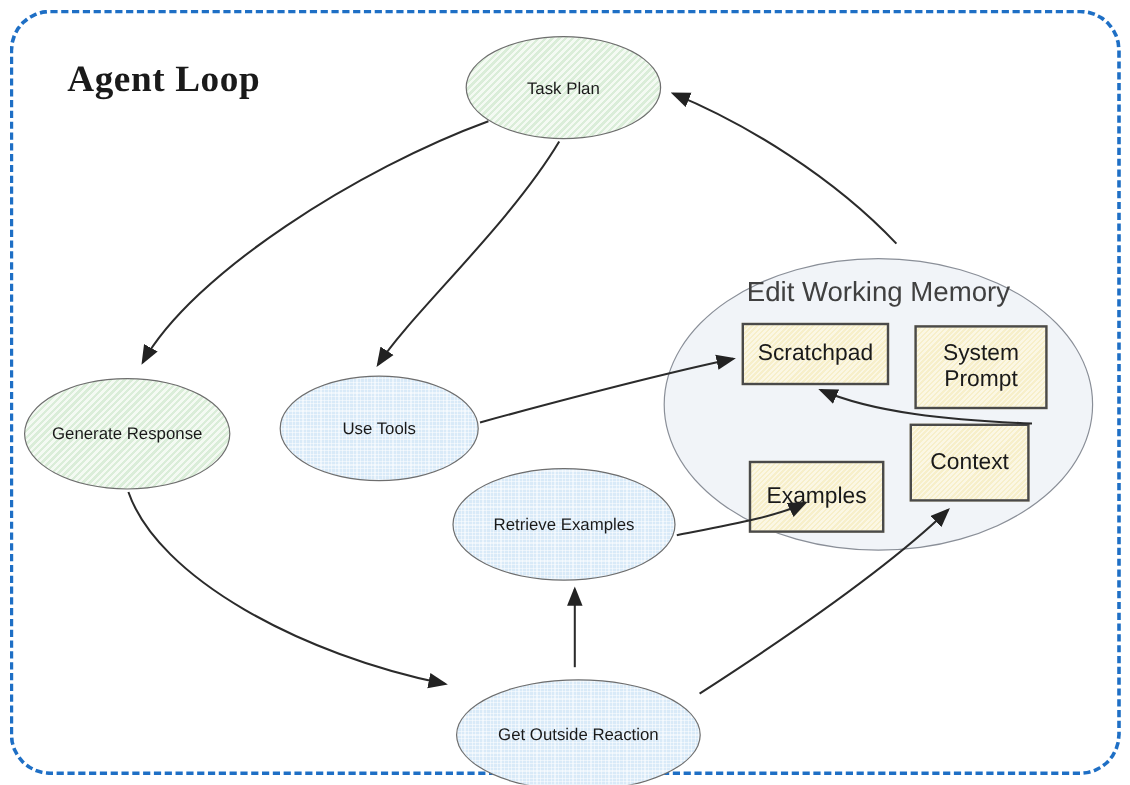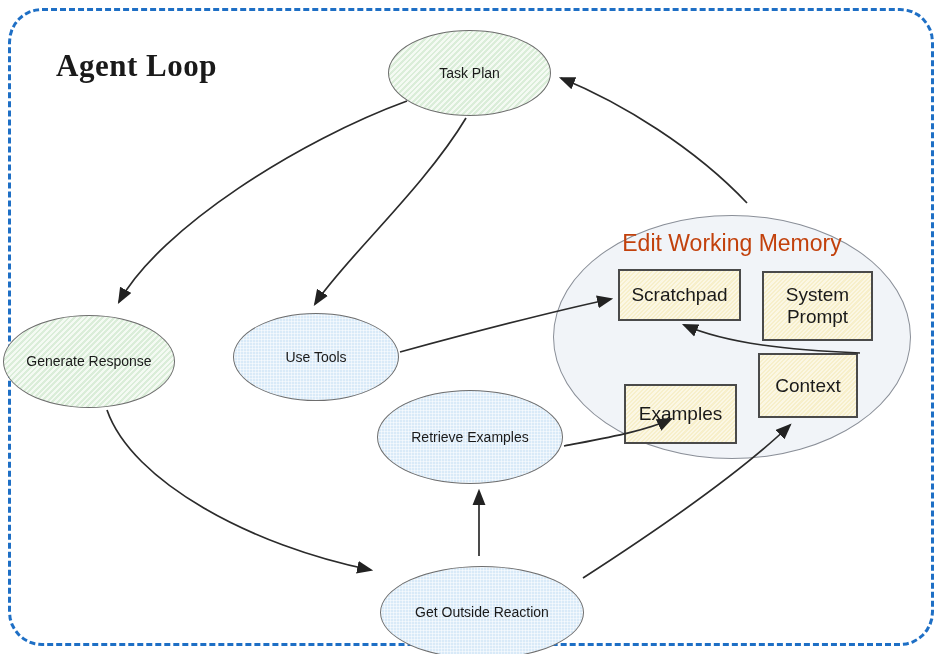--- a/index.html
+++ b/index.html
@@ -34,37 +34,37 @@
       repeating-linear-gradient(90deg, rgba(255,255,255,.5) 0 1px, transparent 1px 3px),
       repeating-linear-gradient(0deg, rgba(255,255,255,.5) 0 1px, transparent 1px 3px);
   }
   .memory{
     position:absolute;left:553px;top:215px;width:358px;height:244px;
     border-radius:50%;background:#f1f4f8;border:1.5px solid #8a8f98;
     box-sizing:border-box;
   }
   .memory-title{
     position:absolute;left:0;right:0;top:14px;text-align:center;
-    font-size:23px;color:#c2410c;
+    font-size:23px;color:#404040;
   }
   .membox{
     position:absolute;display:flex;align-items:center;justify-content:center;
     text-align:center;box-sizing:border-box;
     background-color:#f7efca;
     background-image:repeating-linear-gradient(135deg, rgba(255,255,255,.5) 0 1.5px, transparent 1.5px 3px);
     border:2px solid #4a4a4a;
     font-size:19px;line-height:1.15;
   }
   #box-scratchpad{left:64px;top:53px;width:123px;height:52px;}
   #box-system-prompt{left:208px;top:55px;width:111px;height:70px;}
   #box-examples{left:70px;top:140px;width:113px;height:60px;margin-top:28px;}
   #box-context{left:204px;top:137px;width:100px;height:65px;}
 
   #node-task-plan{left:388px;top:30px;width:163px;height:86px;}
-  #node-generate-response{left:3px;top:315px;width:172px;height:93px;padding:0 22px;}
+  #node-generate-response{left:20px;top:315px;width:172px;height:93px;padding:0 22px;}
   #node-use-tools{left:233px;top:313px;width:166px;height:88px;}
   #node-retrieve-examples{left:377px;top:390px;width:186px;height:94px;padding:0 26px;text-align:right;}
   #node-get-outside-reaction{left:380px;top:566px;width:204px;height:93px;padding:0 28px;}
 
   svg.arrows{position:absolute;left:0;top:0;pointer-events:none;}
   .edge{fill:none;stroke:#2b2b2b;stroke-width:1.7;}
 </style>
 </head>
 <body>
 

